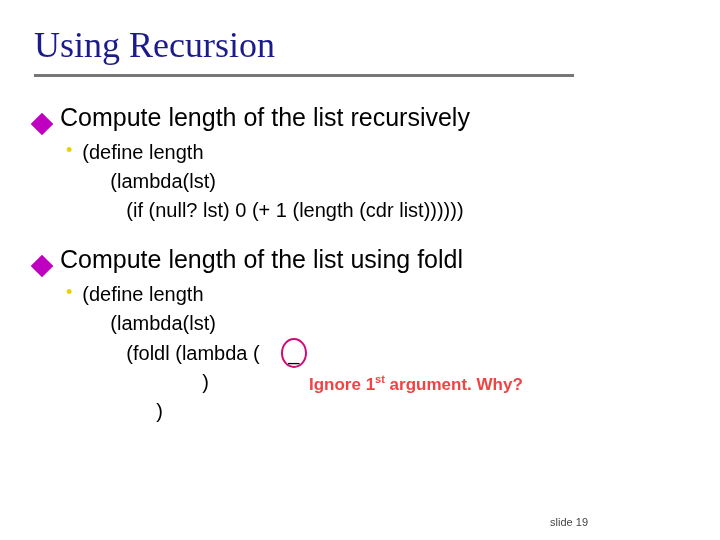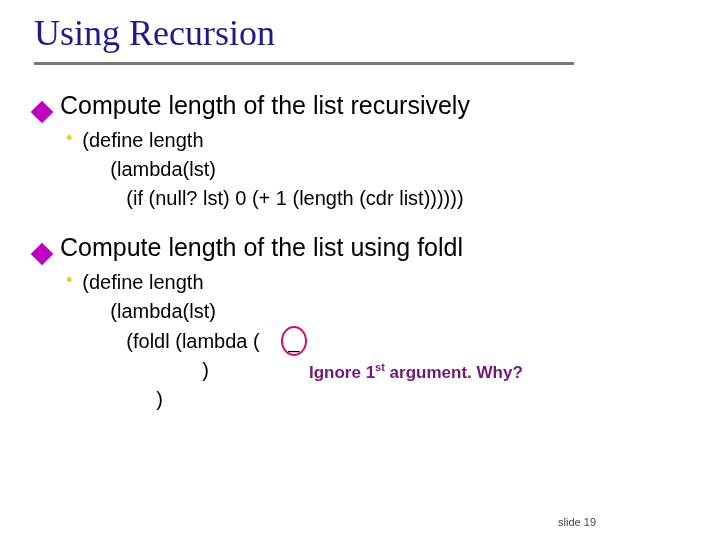--- a/index.html
+++ b/index.html
@@ -1,21 +1,21 @@
 <!DOCTYPE html>
 <html><head>
 <meta charset="utf-8">
 <style>
   * { margin: 0; padding: 0; box-sizing: border-box; }
   html, body { width: 720px; height: 540px; background: #fff; font-family: Verdana, Geneva, sans-serif; }
   .slide {
     position: relative;
     width: 608px;
     height: 540px;
-    padding: 12px 34px 0 34px;
+    padding: 24px 34px 0 34px;
   }
   .title {
     font-family: "Times New Roman", Times, serif;
     font-size: 36px;
     color: #1b1b8a;
     font-weight: normal;
     margin-bottom: 8px;
   }
   .rule {
     height: 3px;
@@ -80,34 +80,34 @@
   }
   .ignore-row {
     display: flex;
     align-items: flex-start;
   }
   .ignore-paren {
     font-size: 20px;
     margin-left: 120px;
   }
   .ignore-note {
-    color: #701a75;
+    color: #ef4444;
     font-weight: bold;
     font-size: 17px;
     margin-left: 100px;
     margin-top: 4px;
   }
   .ignore-note .sup { font-size: 11px; vertical-align: super; }
   .final-paren {
     font-size: 20px;
     margin-left: 74px;
   }
   .footer {
     position: absolute;
-    right: 12px;
+    right: 20px;
     bottom: 12px;
     font-size: 11px;
     color: #444;
   }
 </style>
 </head>
 <body>
 
 <div class="slide">
 

